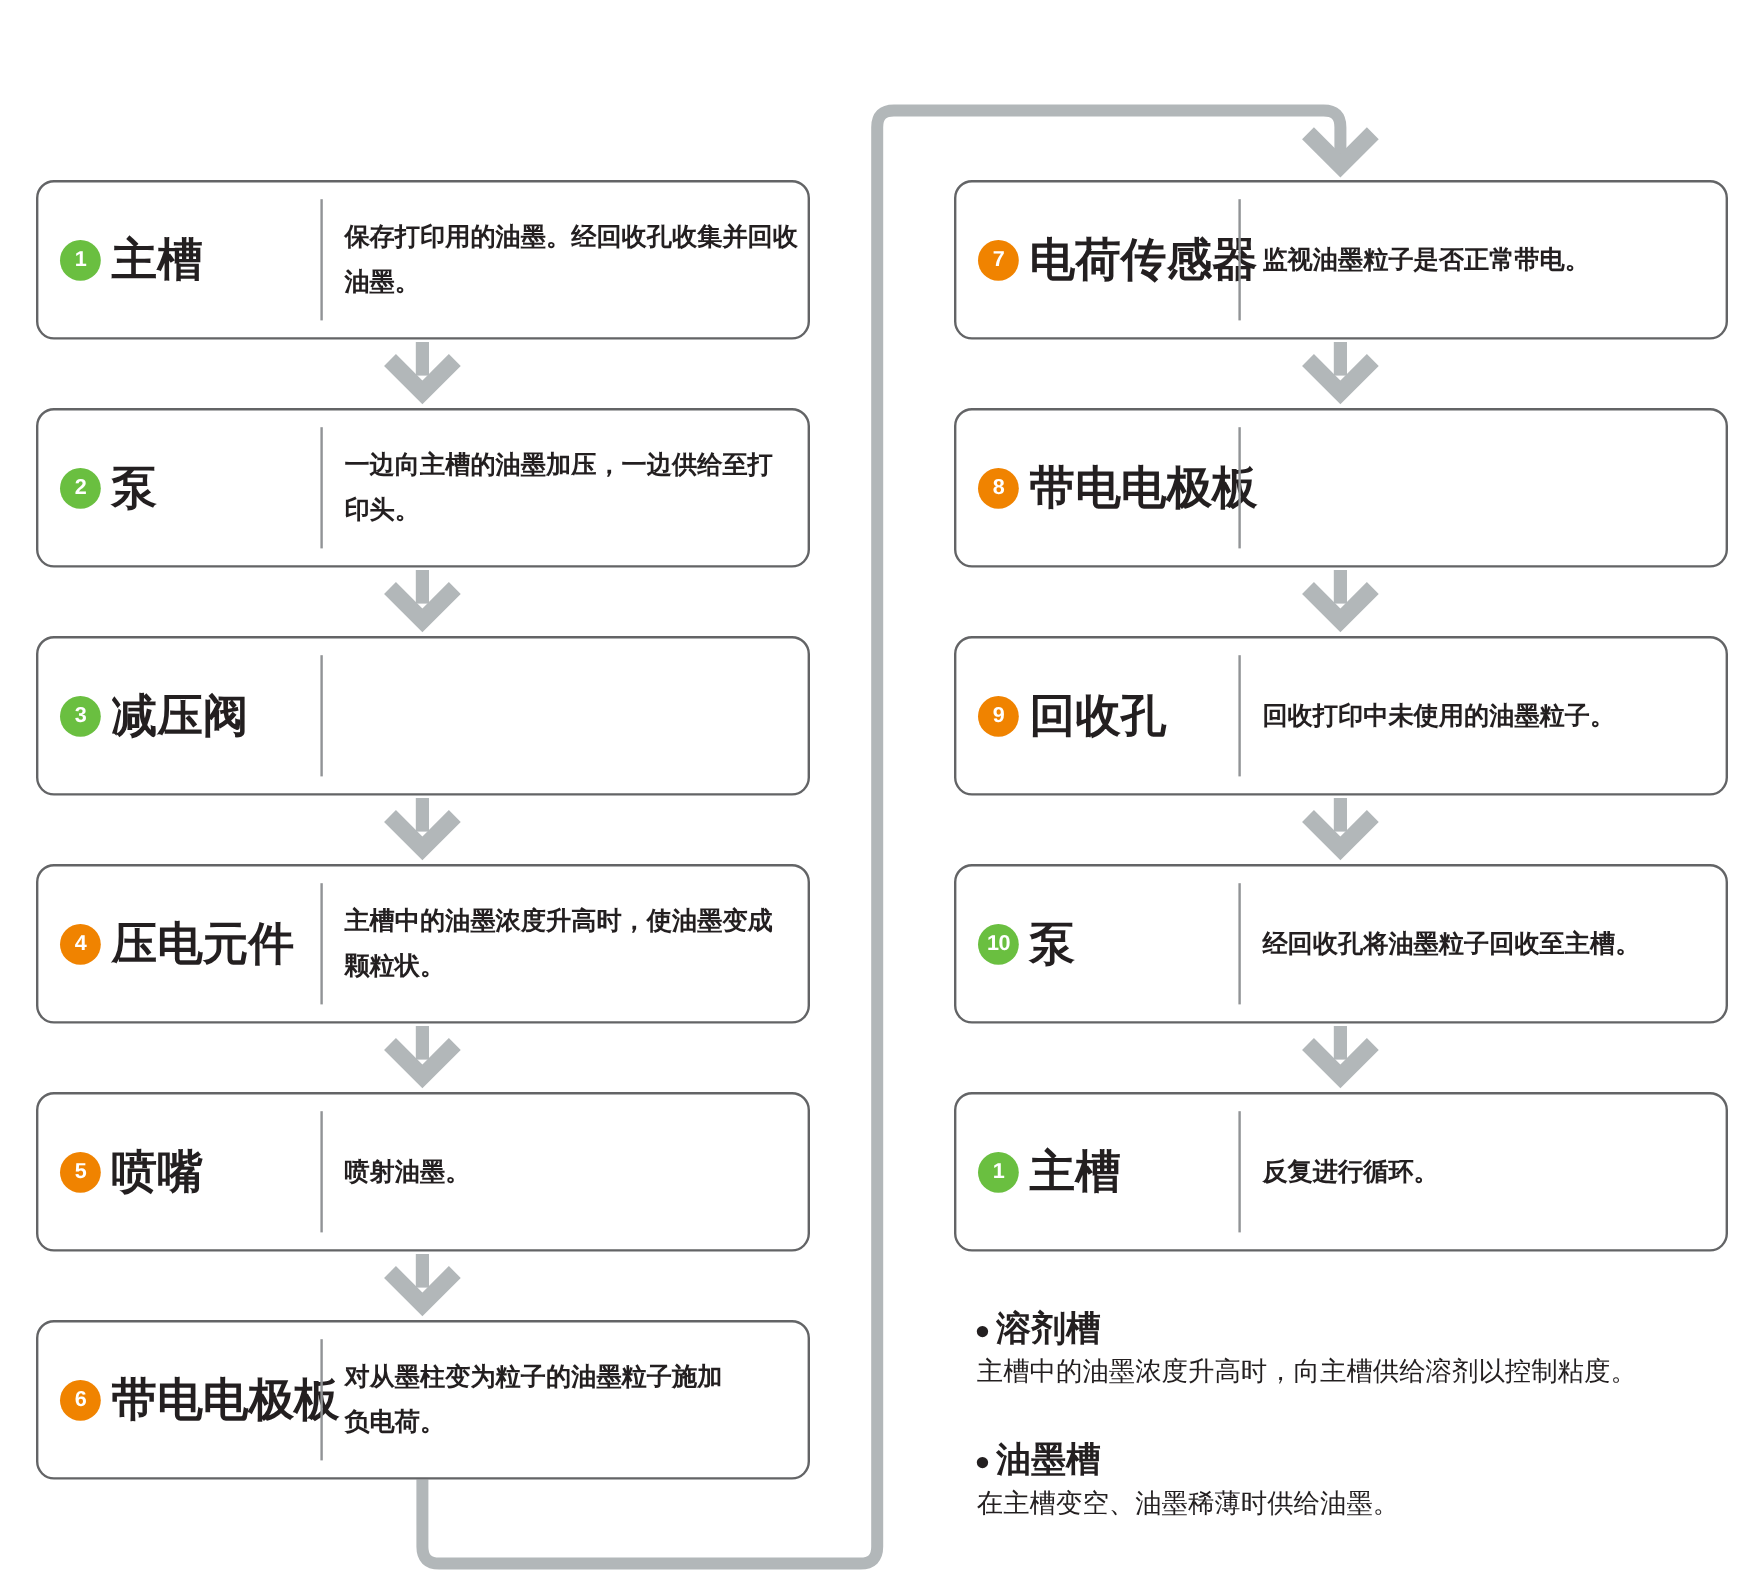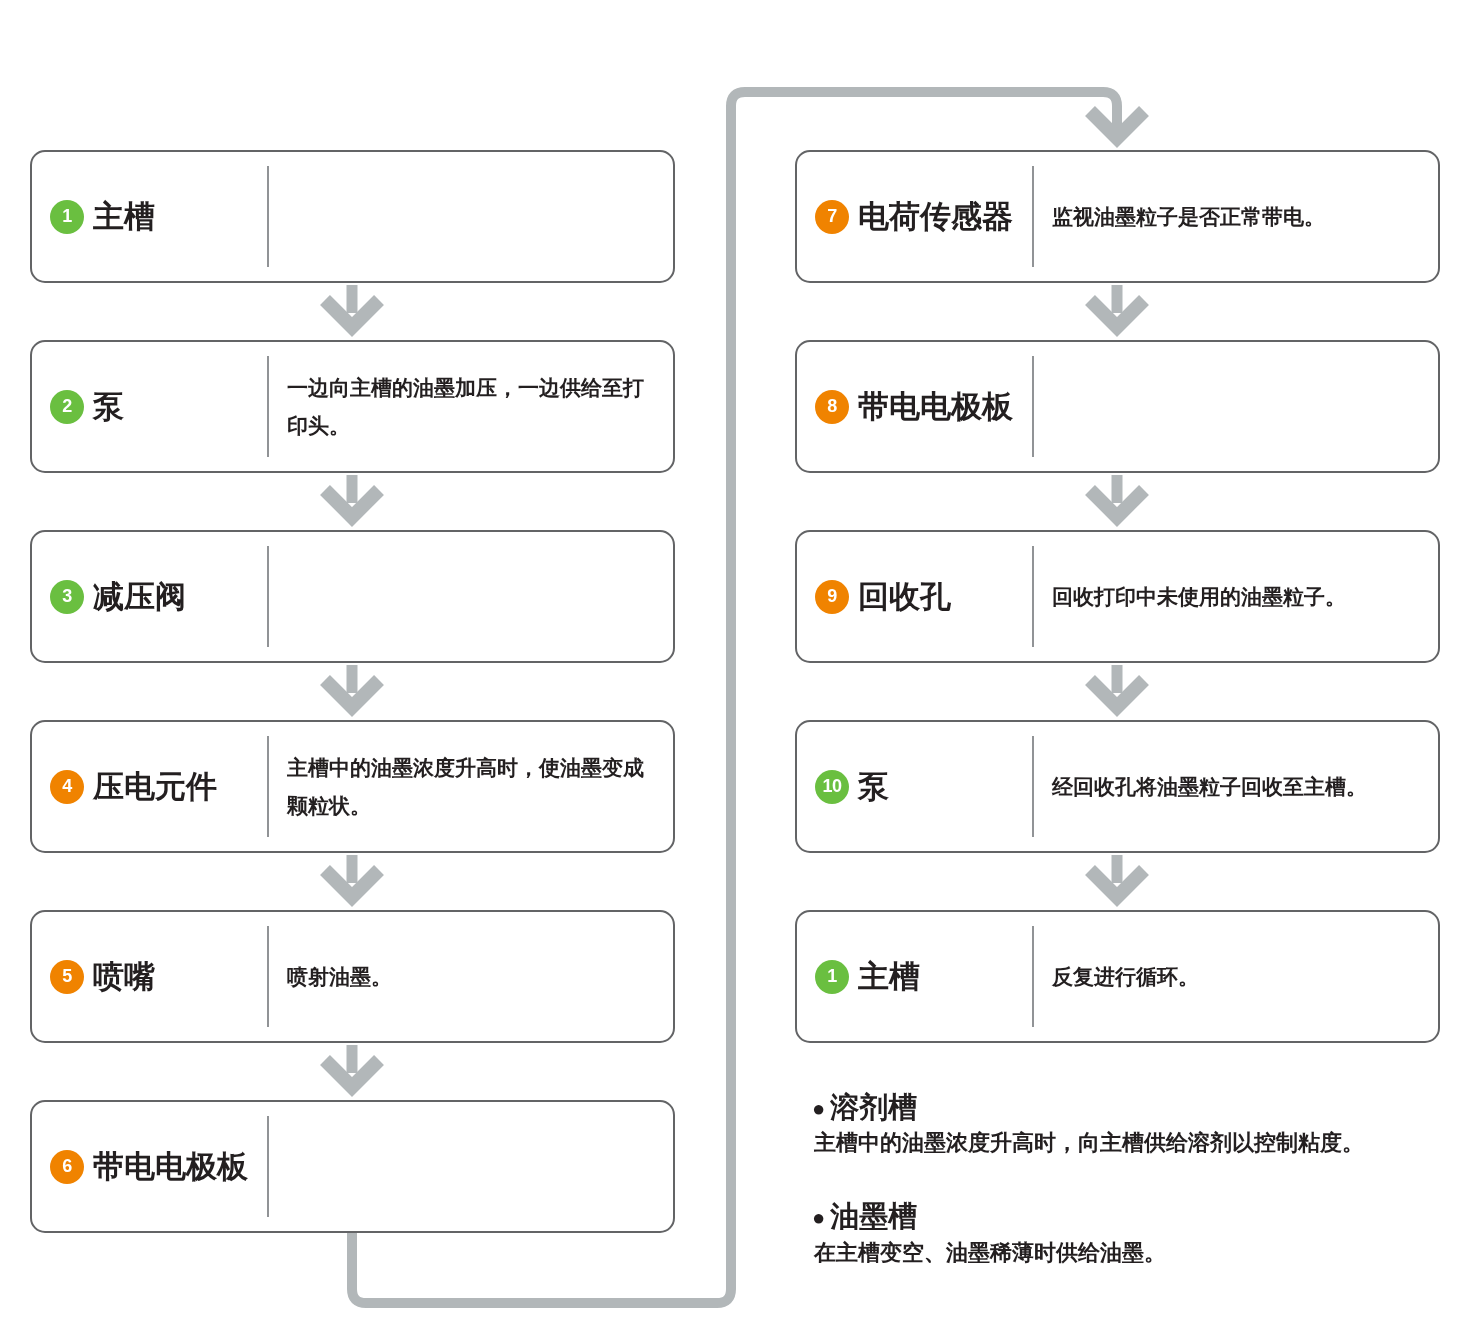--- a/index.html
+++ b/index.html
@@ -23,38 +23,38 @@
     width:235px;flex:0 0 235px;display:flex;align-items:center;
     padding-left:18px;box-sizing:border-box;gap:9px;
   }
   .badge{
     width:34px;height:34px;flex:0 0 34px;border-radius:50%;
     color:#ffffff;font-size:18px;font-weight:700;letter-spacing:-0.5px;
     display:flex;align-items:center;justify-content:center;
   }
   .badge[data-color="green"]{background:#6abf40;}
   .badge[data-color="orange"]{background:#f08300;}
-  .step-label{font-size:31px;font-weight:700;white-space:nowrap;text-align:right;}
+  .step-label{font-size:38px;font-weight:700;white-space:nowrap;text-align:right;}
 
   .divider{
     position:absolute;left:235px;top:14px;bottom:14px;width:2px;background:#919396;
   }
   .desc{
     position:absolute;left:255px;top:50%;transform:translateY(-50%);
     width:386px;font-size:21px;line-height:38px;font-weight:600;
     white-space:pre-line;
   }
 
   .note-title{
     position:absolute;left:812px;font-size:29px;font-weight:700;z-index:1;
     display:flex;align-items:center;gap:5px;white-space:nowrap;
   }
   .note-title .bullet{font-size:22px;line-height:1;position:relative;top:1px;}
   .note-desc{
-    position:absolute;left:814px;font-size:22px;line-height:30px;font-weight:700;
+    position:absolute;left:814px;font-size:22px;line-height:30px;font-weight:400;
     white-space:nowrap;z-index:1;
   }
   .nt1{top:1088px;} .nd1{top:1128px;} .nt2{top:1197px;} .nd2{top:1238px;}
 </style>
 </head>
 <body>
 
 <div class="stage">
 
   <svg class="connectors" width="1462" height="1328" viewBox="0 0 1462 1328">
@@ -82,20 +82,22 @@
     <use href="#flow-arrow" transform="translate(1117,665)"></use>
     <use href="#flow-arrow" transform="translate(1117,855)"></use>
   </svg>
 
   <div class="box col-left" style="top:150px">
     <div class="box-head">
       <span class="badge" data-color="green">1</span>
       <span class="step-label">主槽</span>
     </div>
     <div class="divider"></div>
+    <div class="desc">保存打印用的油墨。经回收孔收集并回收
+油墨。</div>
   </div>
 
   <div class="box col-left" style="top:340px">
     <div class="box-head">
       <span class="badge" data-color="green">2</span>
       <span class="step-label">泵</span>
     </div>
     <div class="divider"></div>
     <div class="desc">一边向主槽的油墨加压，一边供给至打
 印头。</div>
@@ -127,20 +129,22 @@
     <div class="divider"></div>
     <div class="desc">喷射油墨。</div>
   </div>
 
   <div class="box col-left" style="top:1100px">
     <div class="box-head">
       <span class="badge" data-color="orange">6</span>
       <span class="step-label">带电电极板</span>
     </div>
     <div class="divider"></div>
+    <div class="desc">对从墨柱变为粒子的油墨粒子施加
+负电荷。</div>
   </div>
 
   <div class="box col-right" style="top:150px">
     <div class="box-head">
       <span class="badge" data-color="orange">7</span>
       <span class="step-label">电荷传感器</span>
     </div>
     <div class="divider"></div>
     <div class="desc">监视油墨粒子是否正常带电。</div>
   </div>

